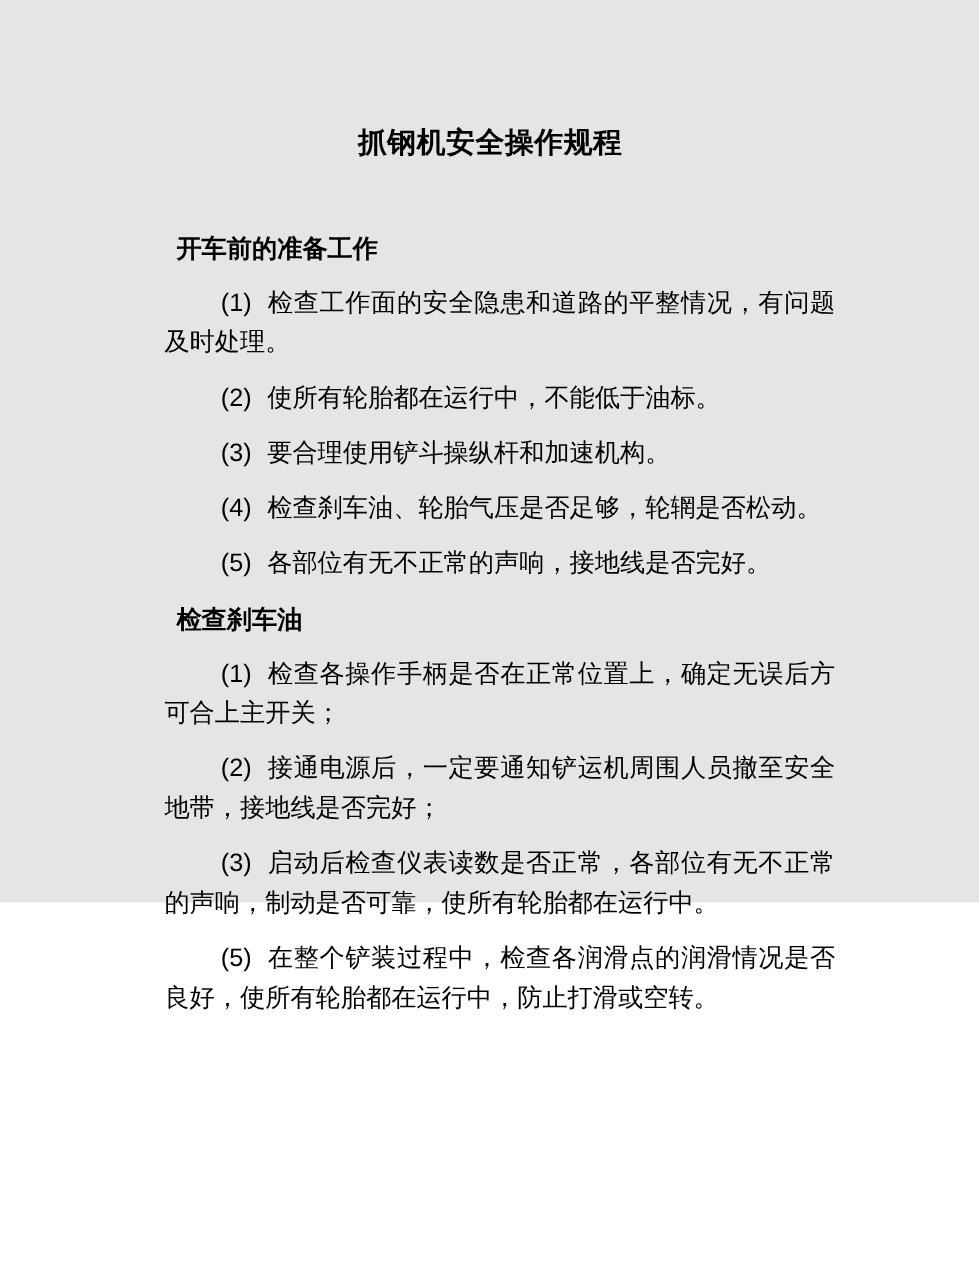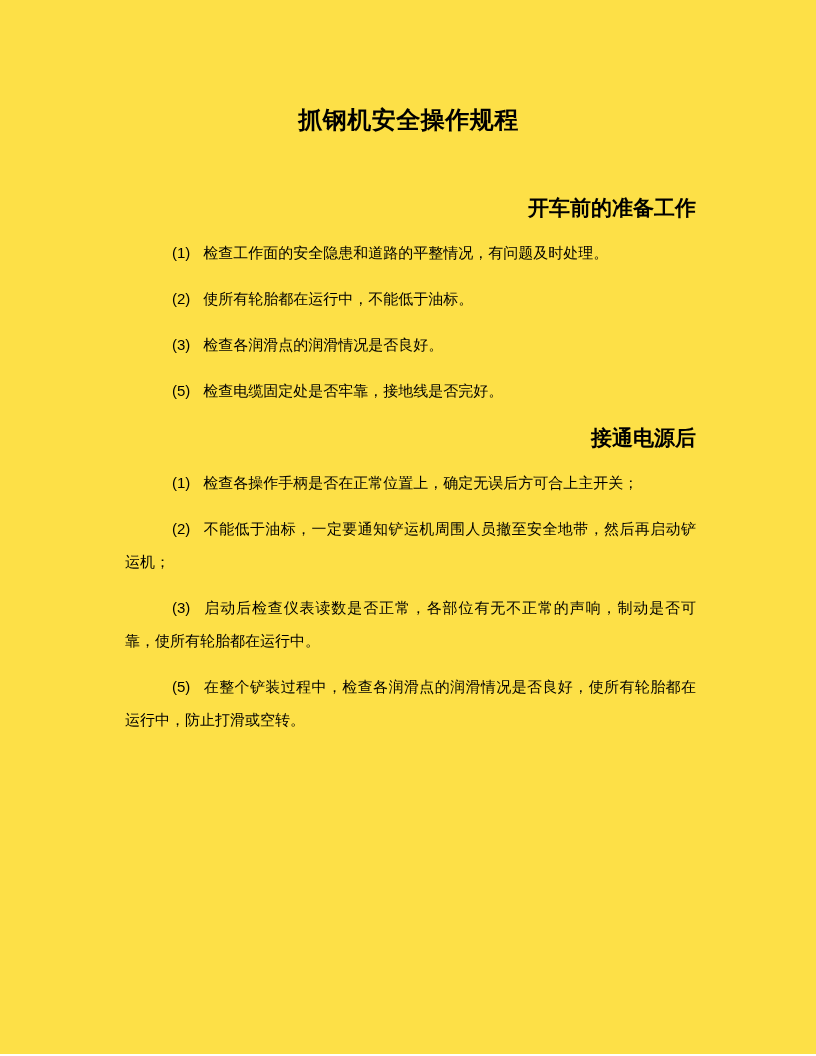--- a/index.html
+++ b/index.html
@@ -10,43 +10,42 @@
   body {
     width: 816px;
     height: 1056px;
     overflow: hidden;
     color: #000000;
     font-family: "Liberation Sans", sans-serif;
   }
   .page {
     box-sizing: border-box;
     width: 816px;
-    height: 1054px;
+    height: 752px;
     padding: 99px 120px 0 121px;
-    background: #fde047;
+    background: #e5e5e5;
   }
   .doc-title {
     font-size: 24px;
     font-weight: bold;
     line-height: 42px;
     text-align: center;
     margin: 0 0 49px 0;
     letter-spacing: 0.5px;
   }
   .sec-heading {
     font-size: 21px;
     font-weight: bold;
     line-height: 36px;
     margin: 0 0 10px 26px;
-    text-align: right;
   }
   p.item {
-    font-size: 15px;
+    font-size: 21px;
     line-height: 33px;
-    margin: 0 0 13px 4px;
+    margin: 0 0 13px 16px;
     text-indent: 47px;
     text-align: justify;
     word-break: break-all;
   }
   p.item .num {
     margin-right: 13px;
   }
   section {
     margin: 0;
   }
@@ -58,32 +57,33 @@
 
   <h1 class="doc-title">抓钢机安全操作规程</h1>
 
   <section>
     <h2 class="sec-heading">开车前的准备工作</h2>
 
     <p class="item"><span class="num">(1)</span><span>检查工作面的安全隐患和道路的平整情况，有问题及时处理。</span></p>
 
     <p class="item"><span class="num">(2)</span><span>使所有轮胎都在运行中，不能低于油标。</span></p>
 
-    <p class="item"><span class="num">(3)</span><span>检查各润滑点的润滑情况是否良好。</span></p>
+    <p class="item"><span class="num">(3)</span><span>要合理使用铲斗操纵杆和加速机构。</span></p>
 
+    <p class="item"><span class="num">(4)</span><span>检查刹车油、轮胎气压是否足够，轮辋是否松动。</span></p>
 
-    <p class="item"><span class="num">(5)</span><span>检查电缆固定处是否牢靠，接地线是否完好。</span></p>
+    <p class="item"><span class="num">(5)</span><span>各部位有无不正常的声响，接地线是否完好。</span></p>
   </section>
 
   <section>
-    <h2 class="sec-heading">接通电源后</h2>
+    <h2 class="sec-heading">检查刹车油</h2>
 
     <p class="item"><span class="num">(1)</span><span>检查各操作手柄是否在正常位置上，确定无误后方可合上主开关；</span></p>
 
-    <p class="item"><span class="num">(2)</span><span>不能低于油标，一定要通知铲运机周围人员撤至安全地带，然后再启动铲运机；</span></p>
+    <p class="item"><span class="num">(2)</span><span>接通电源后，一定要通知铲运机周围人员撤至安全地带，接地线是否完好；</span></p>
 
     <p class="item"><span class="num">(3)</span><span>启动后检查仪表读数是否正常，各部位有无不正常的声响，制动是否可靠，使所有轮胎都在运行中。</span></p>
 
 
     <p class="item"><span class="num">(5)</span><span>在整个铲装过程中，检查各润滑点的润滑情况是否良好，使所有轮胎都在运行中，防止打滑或空转。</span></p>
   </section>
 
 </div>
 
 </body></html>

